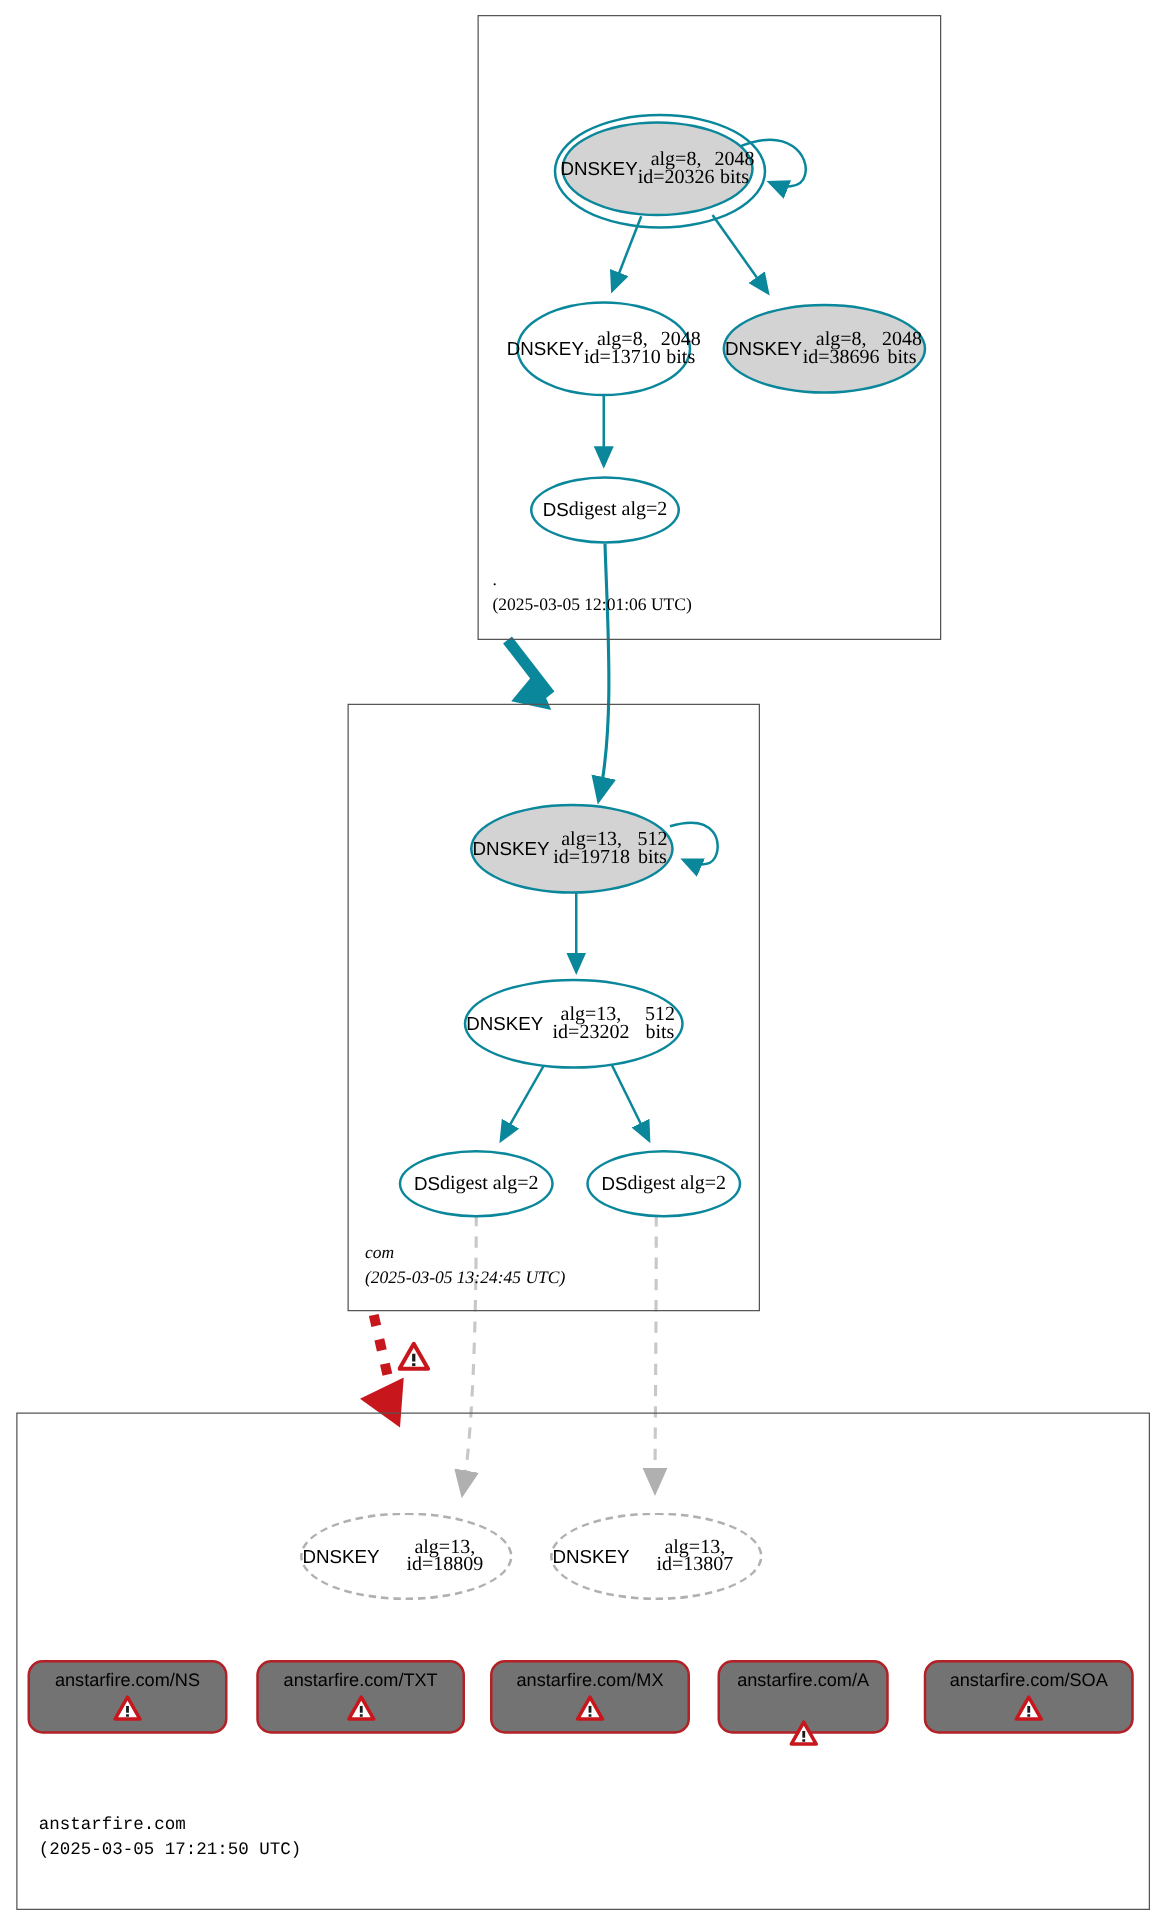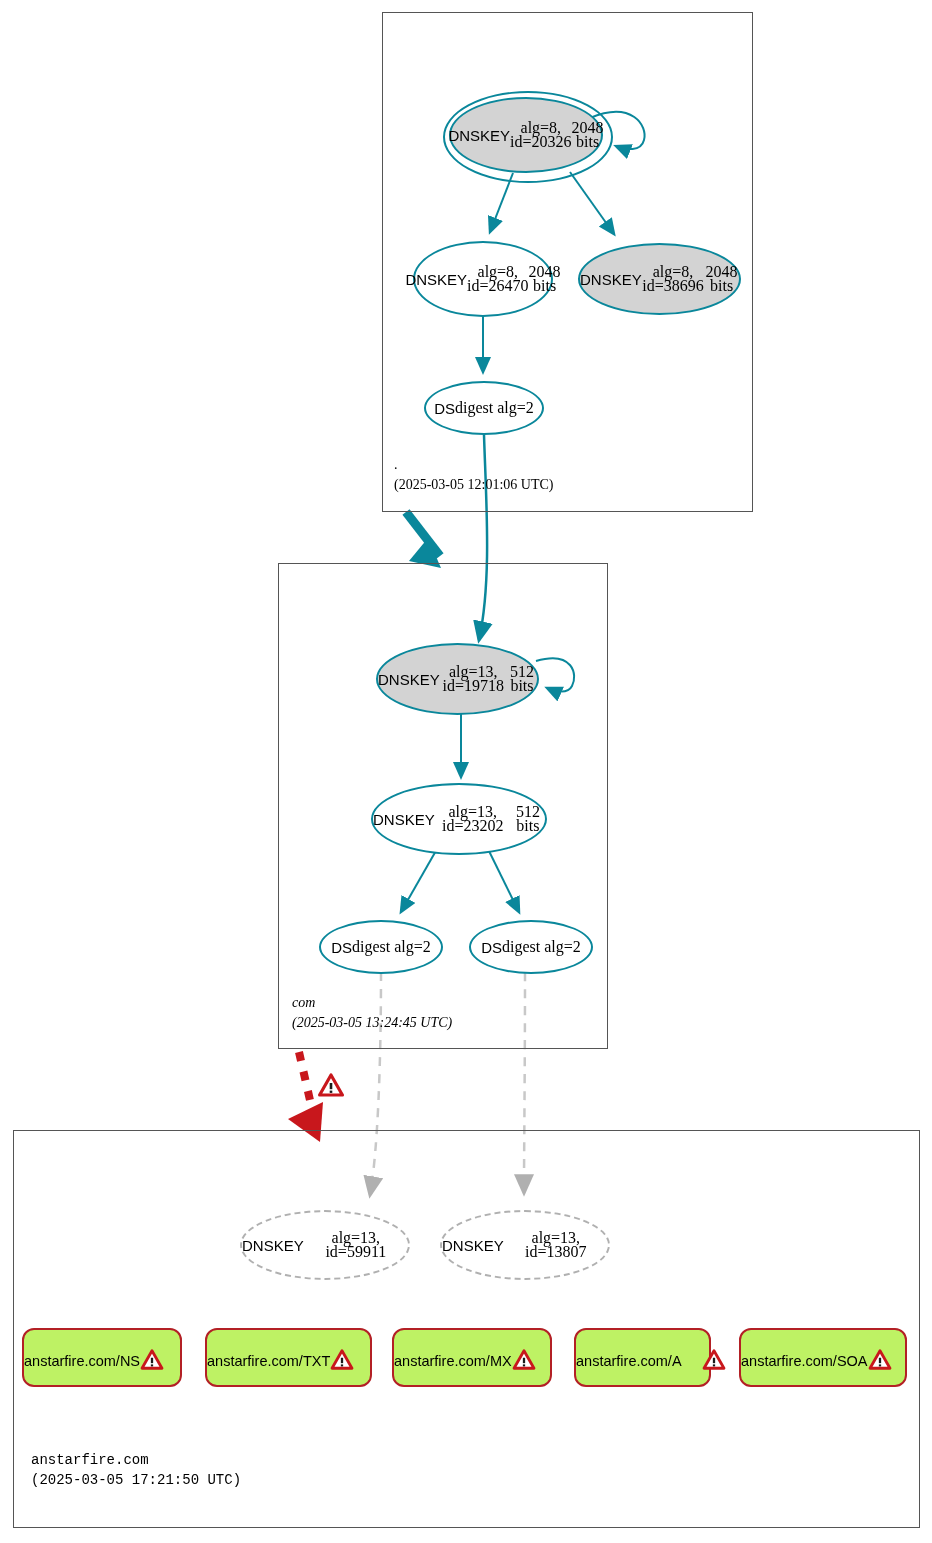--- a/index.html
+++ b/index.html
@@ -85,24 +85,24 @@
     position: absolute;
     border: 2px solid #0a879b;
     border-radius: 50%;
     background: transparent;
     pointer-events: none;
   }
   .rrset {
     position: absolute;
     border: 2px solid #b32025;
     border-radius: 12px;
-    background: #bef264;
+    background: #737373;
     box-sizing: border-box;
     display: flex;
-    flex-direction: row;
+    flex-direction: column;
     align-items: center;
     justify-content: flex-start;
     padding-top: 6px;
   }
   .rrset .rr-label {
     font-family: "Liberation Sans", sans-serif;
     font-size: 14.5px;
     color: #000000;
     line-height: 18px;
     white-space: nowrap;
@@ -205,21 +205,21 @@
 
   <div class="ell-outer" style="left:443px; top:91px; width:166px; height:88px;"></div>
   <div class="node ellipse ell-teal-gray" style="left:449px; top:97px; width:154px; height:76px;">
     <span class="title">DNSKEY</span>
     <span class="sub">alg=8, id=20326</span>
     <span class="sub">2048 bits</span>
   </div>
 
   <div class="node ellipse ell-teal-white" style="left:413px; top:241px; width:140px; height:76px;">
     <span class="title">DNSKEY</span>
-    <span class="sub">alg=8, id=26470</span>
+    <span class="sub">alg=8, id=13710</span>
     <span class="sub">2048 bits</span>
   </div>
 
   <div class="node ellipse ell-teal-gray" style="left:578px; top:243px; width:163px; height:72px;">
     <span class="title">DNSKEY</span>
     <span class="sub">alg=8, id=38696</span>
     <span class="sub">2048 bits</span>
   </div>
 
   <div class="node ellipse ell-teal-white" style="left:424px; top:381px; width:120px; height:54px;">
@@ -244,21 +244,21 @@
     <span class="sub">digest alg=2</span>
   </div>
 
   <div class="node ellipse ell-teal-white" style="left:469px; top:920px; width:124px; height:54px;">
     <span class="title">DS</span>
     <span class="sub">digest alg=2</span>
   </div>
 
   <div class="node ellipse ell-dashed-gray" style="left:240px; top:1210px; width:170px; height:70px;">
     <span class="title">DNSKEY</span>
-    <span class="sub">alg=13, id=59911</span>
+    <span class="sub">alg=13, id=18809</span>
   </div>
 
   <div class="node ellipse ell-dashed-gray" style="left:440px; top:1210px; width:170px; height:70px;">
     <span class="title">DNSKEY</span>
     <span class="sub">alg=13, id=13807</span>
   </div>
 
   <div class="warn-float" style="left:318px; top:1073px; width:26px; height:24px;">
     <svg width="26" height="24" viewBox="0 0 26 24" xmlns="http://www.w3.org/2000/svg">
       <path d="M13,2 L24.4,22 L1.6,22 z" fill="#ffffff" stroke="#c8171c" stroke-width="3.2" stroke-linejoin="round"></path>

